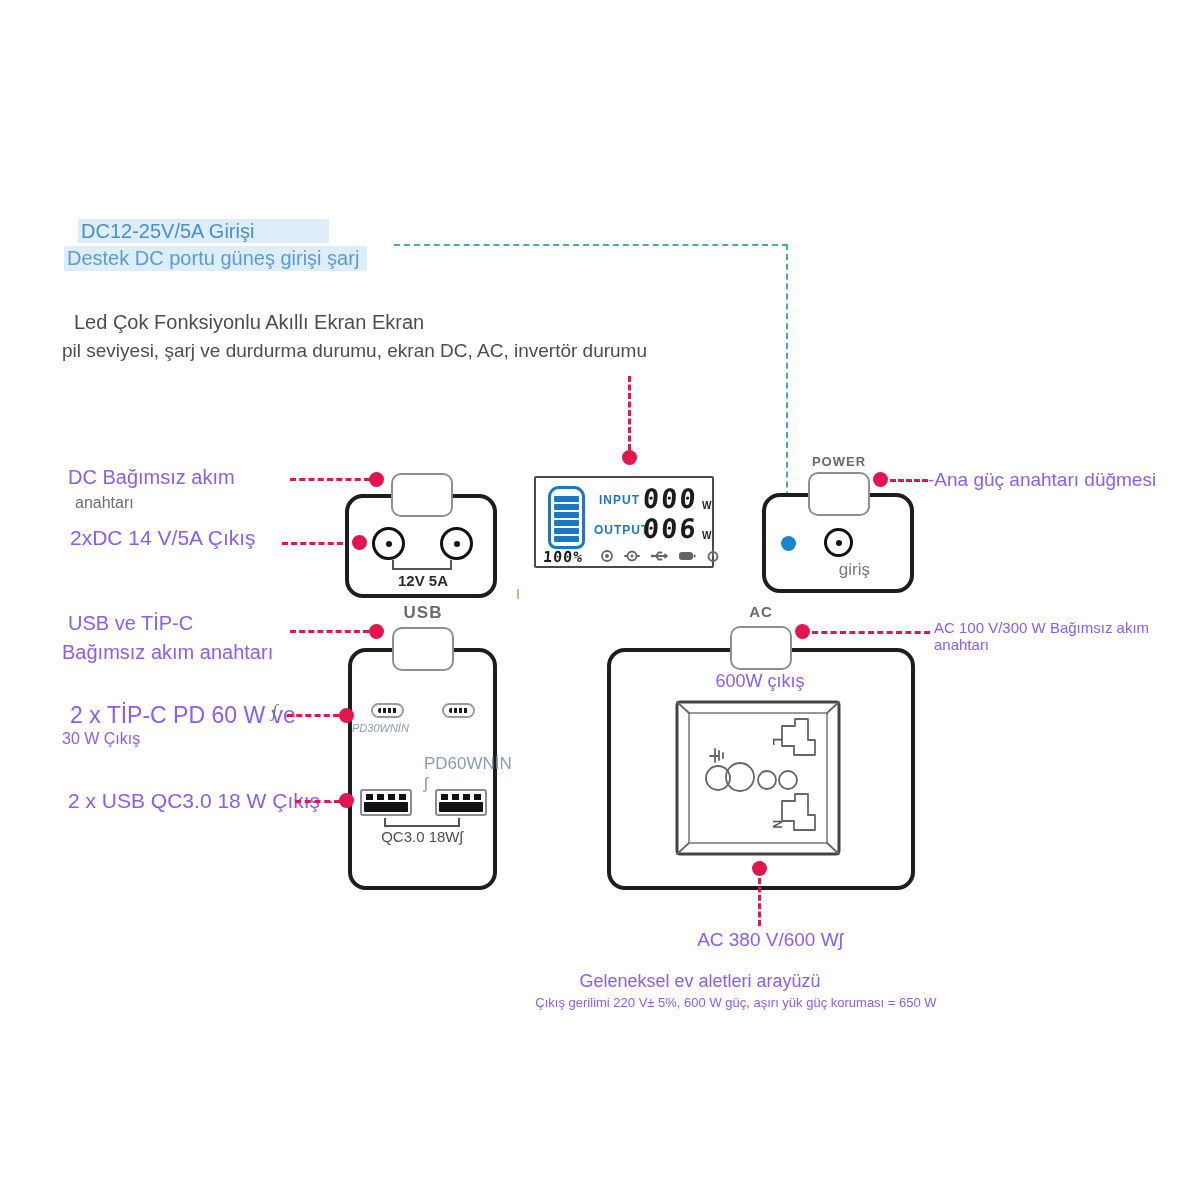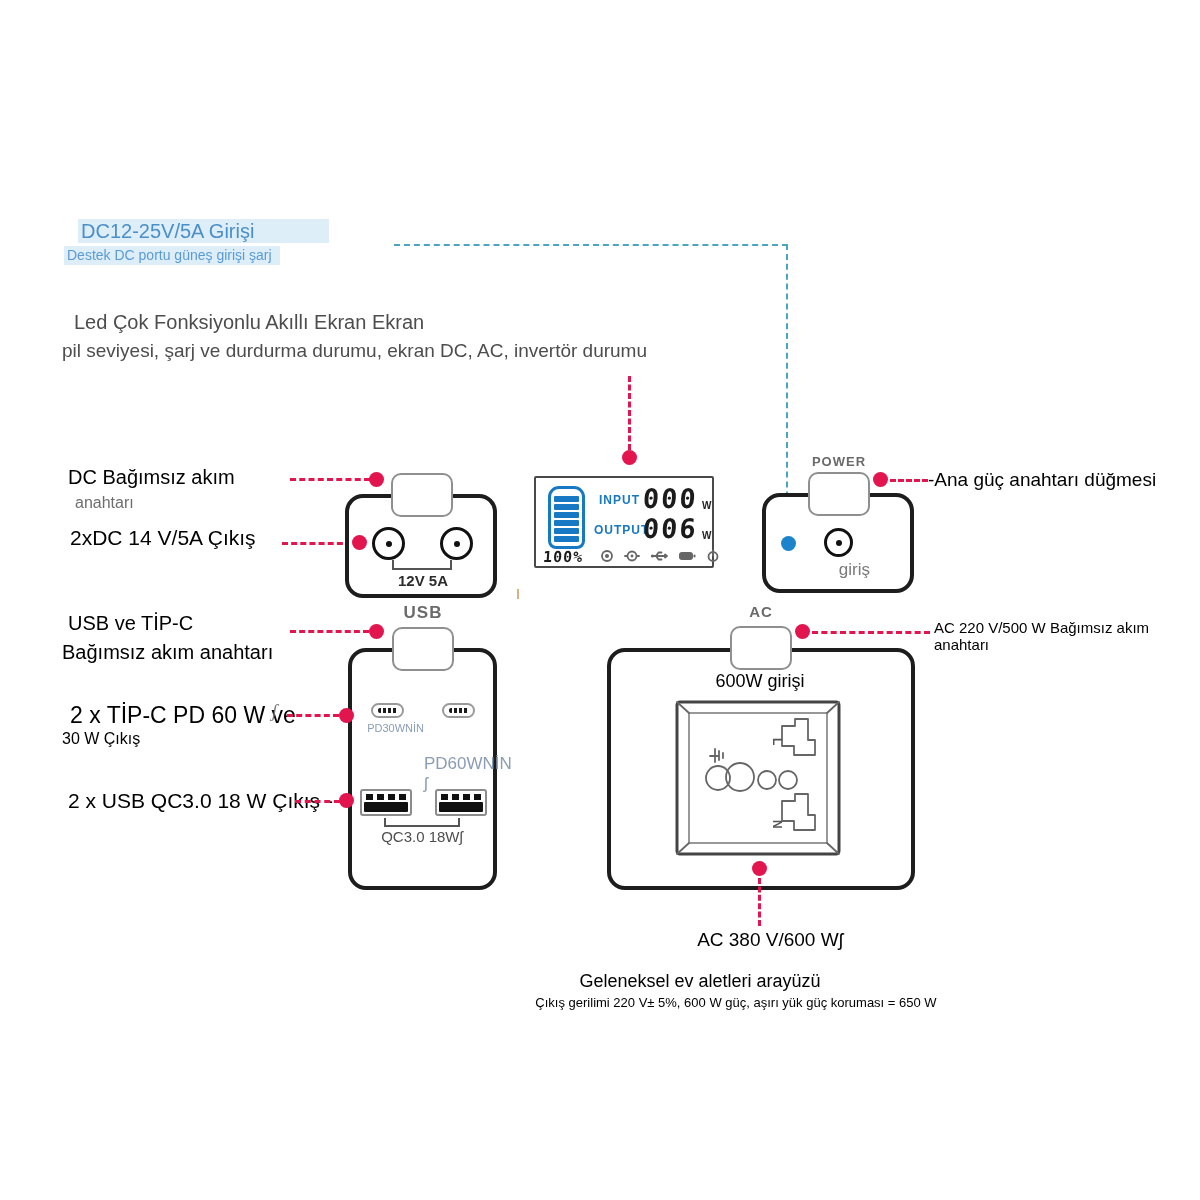--- a/index.html
+++ b/index.html
@@ -1,19 +1,19 @@
 <!DOCTYPE html>
 <html><head>
 <meta charset="utf-8">
 <style>
   html,body{margin:0;padding:0;background:#fff;}
   #canvas{position:relative;width:1200px;height:1148px;background:#ffffff;overflow:hidden;
           font-family:"Liberation Sans",sans-serif;border-radius:9px;}
   .abs{position:absolute;}
-  .gtxt{color:#000000;}
+  .gtxt{color:#8b5cf6;}
   .btxt{color:#4b8fc9;}
   .hl{background:#ddeef9;}
   .panel{border:4px solid #1d1d1d;border-radius:18px;background:#fff;box-sizing:border-box;}
   .tab{border:2px solid #8f8f8f;border-radius:10px;background:#fff;z-index:4;box-sizing:border-box;}
   .tablabel{color:#6a6a6a;font-weight:bold;text-align:center;letter-spacing:1px;}
   .dash-red{border-top:3px dashed #e2154e;height:0;}
   .dash-red-v{border-left:3px dashed #e2154e;width:0;}
   .dash-teal{border-top:2px dashed #4aa6c0;height:0;}
   .dash-teal-v{border-left:2px dashed #4aa6c0;width:0;}
   .dot{width:15px;height:15px;border-radius:50%;background:#e2154e;z-index:5;}
@@ -37,21 +37,21 @@
   svg .fr{stroke:#444;fill:#fff;}
 </style>
 </head>
 <body>
 
 <div id="canvas">
 
   <div class="abs btxt" style="left:78px;top:220px;font-size:20px;">
     <span class="hl" style="padding:1px 75px 1px 3px;">DC12-25V/5A Girişi</span>
   </div>
-  <div class="abs btxt" style="left:64px;top:247px;font-size:14px;color:#5b9bd5;">
+  <div class="abs btxt" style="left:64px;top:247px;font-size:20px;color:#5b9bd5;">
     <span class="hl" style="padding:1px 8px 2px 3px;">Destek DC portu güneş girişi şarj</span>
   </div>
 
   <div class="abs dash-teal" style="left:394px;top:244px;width:394px;"></div>
   <div class="abs dash-teal-v" style="left:786px;top:244px;height:293px;"></div>
   <div class="abs bluedot" style="left:781px;top:536px;"></div>
 
   <div class="abs gtxt" style="left:74px;top:311px;font-size:20px;color:#4d4d4d;">Led Çok Fonksiyonlu Akıllı Ekran Ekran</div>
   <div class="abs gtxt" style="left:62px;top:340px;font-size:19px;color:#4d4d4d;">pil seviyesi, şarj ve durdurma durumu, ekran DC, AC, invertör durumu</div>
   <div class="abs dash-red-v" style="left:628px;top:376px;height:74px;"></div>
@@ -149,40 +149,40 @@
 
   <div class="abs tablabel" style="left:392px;top:603px;width:62px;font-size:17px;">USB</div>
   <div class="abs tab" style="left:392px;top:627px;width:62px;height:44px;"></div>
   <div class="abs panel" style="left:348px;top:648px;width:149px;height:242px;"></div>
   <div class="abs typec" style="left:371px;top:703px;width:33px;height:15px;">
       <div class="cpins"></div>
     </div>
   <div class="abs typec" style="left:442px;top:703px;width:33px;height:15px;">
       <div class="cpins"></div>
     </div>
-  <div class="abs lbl-blue" style="left:352px;top:722px;width:72px;text-align:right;font-size:11px;">PD30WNİN</div>
+  <div class="abs lbl-blue" style="left:352px;top:722px;width:72px;text-align:left;font-size:11px;font-style:italic;">PD30WNİN</div>
   <div class="abs lbl-blue" style="left:424px;top:754px;width:72px;text-align:left;font-size:17px;">PD60WNİN ʃ</div>
   <div class="abs usba" style="left:360px;top:789px;width:52px;height:27px;">
       <div class="apins"></div>
       <div class="ablock"></div>
     </div>
   <div class="abs usba" style="left:435px;top:789px;width:52px;height:27px;">
       <div class="apins"></div>
       <div class="ablock"></div>
     </div>
   <div class="abs bracket" style="left:384px;top:818px;width:76px;height:9px;"></div>
   <div class="abs" style="left:374px;top:828px;width:96px;text-align:center;font-size:15px;color:#4e4e4e;">QC3.0 18Wʃ</div>
 
   <div class="abs tablabel" style="left:730px;top:603px;width:62px;font-size:15px;">AC</div>
   <div class="abs tab" style="left:730px;top:626px;width:62px;height:44px;"></div>
   <div class="abs panel" style="left:607px;top:648px;width:308px;height:242px;"></div>
   <div class="abs dot" style="left:795px;top:624px;"></div>
   <div class="abs dash-red" style="left:812px;top:631px;width:118px;"></div>
-  <div class="abs gtxt" style="left:934px;top:619px;font-size:15px;">AC 220 V/500 W Bağımsız akım anahtarı</div>
-  <div class="abs gtxt" style="left:690px;top:671px;width:140px;text-align:center;font-size:18px;">600W girişi</div>
+  <div class="abs gtxt" style="left:934px;top:619px;font-size:15px;">AC 100 V/300 W Bağımsız akım anahtarı</div>
+  <div class="abs gtxt" style="left:690px;top:671px;width:140px;text-align:center;font-size:18px;">600W çıkış</div>
 
   <svg class="abs" style="left:674px;top:698px;" width="170" height="162" viewBox="0 0 170 162">
     <rect class="fr" x="3" y="4" width="162" height="152" rx="3" stroke-width="3"></rect>
     <rect x="15" y="15" width="138" height="130" fill="#fff" stroke="#777" stroke-width="1.5"></rect>
     <path class="ln" d="M3 4 L15 15 M165 4 L153 15 M3 156 L15 145 M165 156 L153 145" stroke-width="1.2"></path>
     <path class="ln" d="M36 58h8 M41 51v13 M45 53v9 M49 55v5"></path>
     <circle class="ln" cx="44" cy="80" r="12" fill="#fff"></circle>
     <circle class="ln" cx="66" cy="79" r="14" fill="#fff"></circle>
     <circle class="ln" cx="93" cy="82" r="9" fill="#fff"></circle>
     <circle class="ln" cx="114" cy="82" r="9" fill="#fff"></circle>

